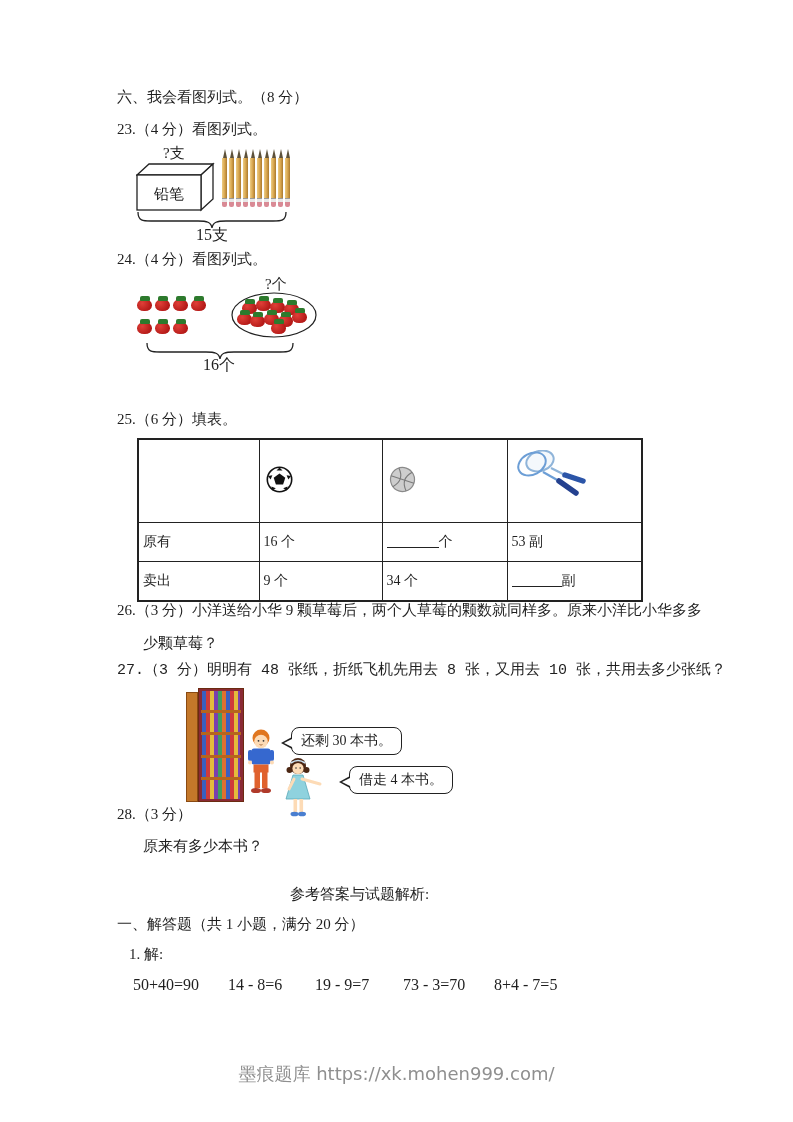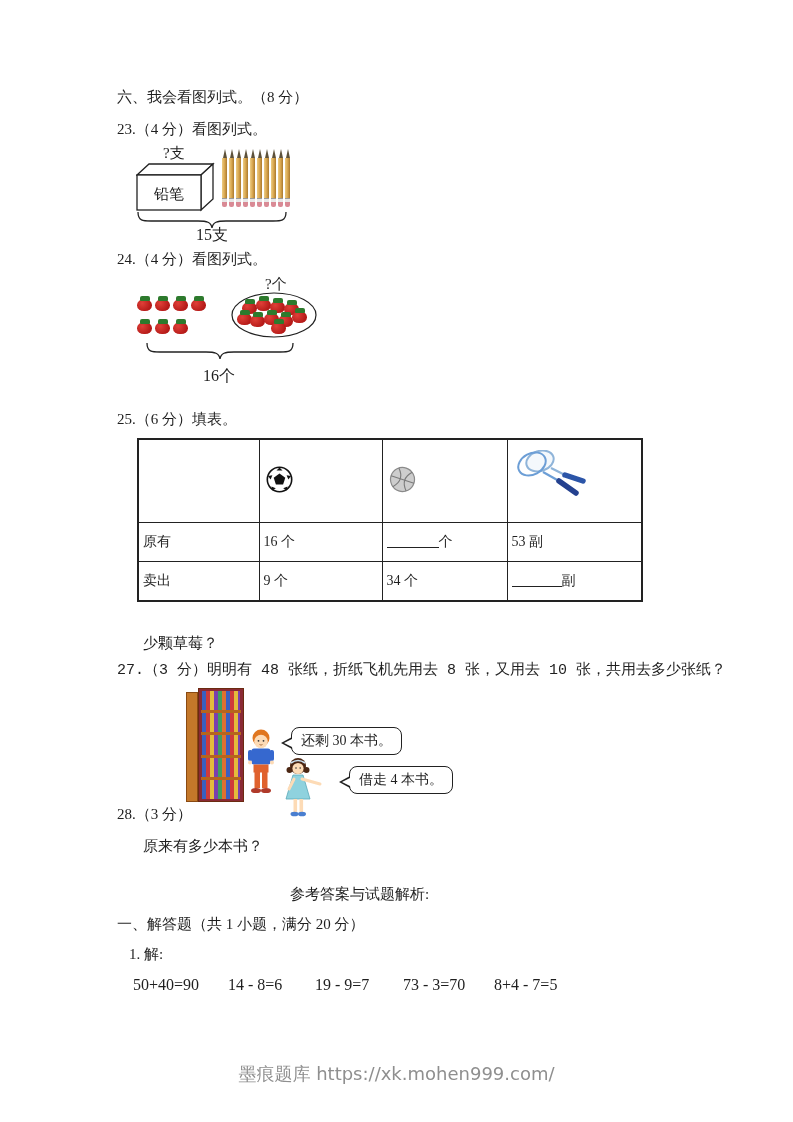--- a/index.html
+++ b/index.html
@@ -202,21 +202,21 @@
         <span class="leaf"></span>
       </span>
     <span class="berry" style="left:41px;top:28px;">
         <span class="fruit"></span>
         <span class="leaf"></span>
       </span>
   </div>
   <svg class="figure-svg" style="left:146px;top:342px;" width="148" height="19" viewBox="0 0 148 19">
     <path d="M1 1 C1 10 6 10 14 10 L60 10 C69 10 73 11 74 17 C75 11 79 10 88 10 L134 10 C142 10 147 10 147 1" fill="none" stroke="#222" stroke-width="1.3"></path>
   </svg>
-  <div class="t" style="left:203px;top:356px;font-size:16px;margin-top:11px;">16个</div>
+  <div class="t" style="left:203px;top:356px;font-size:16px;">16个</div>
 
   <div class="t" style="left:117px;top:411px;">25.（6 分）填表。</div>
 
   <div style="position:absolute;left:137px;top:438px;">
     <table class="fill">
       <colgroup>
           <col style="width:121px">
           <col style="width:123px">
           <col style="width:125px">
           <col style="width:135px">
@@ -265,20 +265,21 @@
       <tr>
         <td class="rowhead">卖出</td>
         <td>9 个</td>
         <td>34 个</td>
         <td><span class="blank" style="width:50px;"></span><span>副</span></td>
       </tr>
     </tbody>
       </table>
   </div>
 
+  <div class="t" style="left:117px;top:602px;">26.（3 分）小洋送给小华 9 颗草莓后，两个人草莓的颗数就同样多。原来小洋比小华多多</div>
   <div class="t" style="left:143px;top:635px;">少颗草莓？</div>
   <div class="t" style="left:117px;top:662px;font-family:Liberation Mono, monospace;">27.（3 分）明明有 48 张纸，折纸飞机先用去 8 张，又用去 10 张，共用去多少张纸？</div>
 
   <div class="shelf">
     <div class="side"></div>
     <div class="front">
       <div class="books"></div>
         <div class="board"></div>
       <div class="books"></div>
         <div class="board"></div>

